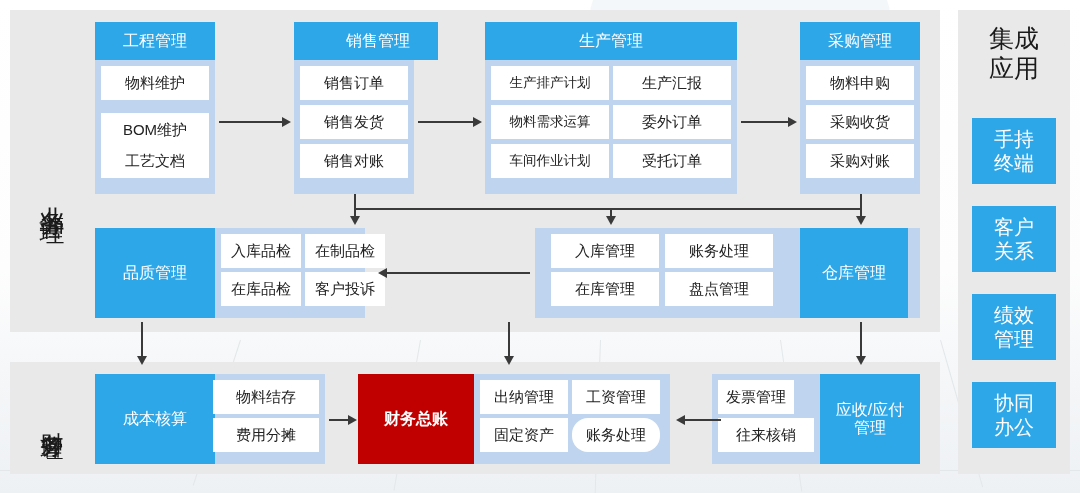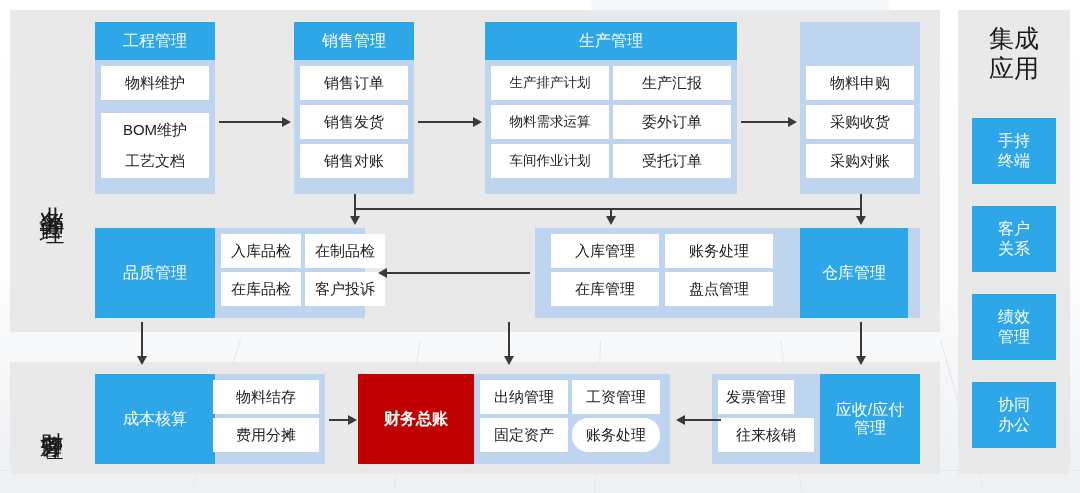--- a/index.html
+++ b/index.html
@@ -64,21 +64,21 @@
     text-align:center;
     font-size:25px;color:#1a1a1a;
     line-height:1.18;
     font-weight:400;
   }
   .app-tile{
     position:absolute;
     background:#2ea7e8;color:#ffffff;
     display:flex;align-items:center;justify-content:center;
     text-align:center;
-    font-size:16px;line-height:1.22;
+    font-size:20px;line-height:1.22;
   }
 
   
   .ln{position:absolute;background:#3a3a3a;}
   .ln.h{height:2px;}
   .ln.v{width:2px;}
   .ahead{position:absolute;width:0;height:0;}
   .ahead.right{border-top:5px solid transparent;border-bottom:5px solid transparent;border-left:9px solid #3a3a3a;}
   .ahead.left{border-top:5px solid transparent;border-bottom:5px solid transparent;border-right:9px solid #3a3a3a;}
   .ahead.down{border-left:5px solid transparent;border-right:5px solid transparent;border-top:9px solid #3a3a3a;}
@@ -101,35 +101,36 @@
 
   <div class="side-label" style="left:28px;top:96px;width:48px;height:200px;">业务管理</div>
 
   <div class="mod" style="left:95px;top:22px;width:120px;height:172px;"></div>
   <div class="mod-head" style="left:95px;top:22px;width:120px;height:38px;">工程管理</div>
   <div class="cell" style="left:101px;top:66px;width:108px;height:34px;">物料维护</div>
   <div class="cell" style="left:101px;top:105px;width:108px;height:34px;margin-top:8px;">BOM维护</div>
   <div class="cell" style="left:101px;top:144px;width:108px;height:34px;">工艺文档</div>
 
   <div class="mod" style="left:294px;top:22px;width:120px;height:172px;"></div>
-  <div class="mod-head" style="left:294px;top:22px;width:120px;height:38px;">销售管理</div>
+  <div class="mod-head" style="left:294px;top:22px;width:120px;height:38px;padding-left:24px;">销售管理</div>
   <div class="cell" style="left:300px;top:66px;width:108px;height:34px;">销售订单</div>
   <div class="cell" style="left:300px;top:105px;width:108px;height:34px;">销售发货</div>
   <div class="cell" style="left:300px;top:144px;width:108px;height:34px;">销售对账</div>
 
   <div class="mod" style="left:485px;top:22px;width:252px;height:172px;"></div>
   <div class="mod-head" style="left:485px;top:22px;width:252px;height:38px;">生产管理</div>
   <div class="cell small" style="left:491px;top:66px;width:118px;height:34px;">生产排产计划</div>
   <div class="cell" style="left:613px;top:66px;width:118px;height:34px;">生产汇报</div>
   <div class="cell small" style="left:491px;top:105px;width:118px;height:34px;">物料需求运算</div>
   <div class="cell" style="left:613px;top:105px;width:118px;height:34px;">委外订单</div>
   <div class="cell" style="left:613px;top:144px;width:118px;height:34px;">受托订单</div>
   <div class="cell small" style="left:491px;top:144px;width:118px;height:34px;">车间作业计划</div>
 
   <div class="mod" style="left:800px;top:22px;width:120px;height:172px;"></div>
+  <div class="mod-head" style="left:800px;top:22px;width:120px;height:38px;">采购管理</div>
   <div class="cell" style="left:806px;top:66px;width:108px;height:34px;">物料申购</div>
   <div class="cell" style="left:806px;top:105px;width:108px;height:34px;">采购收货</div>
   <div class="cell" style="left:806px;top:144px;width:108px;height:34px;">采购对账</div>
 
   <div class="mod" style="left:95px;top:228px;width:270px;height:90px;"></div>
   <div class="mod-head" style="left:95px;top:228px;width:120px;height:90px;">品质管理</div>
   <div class="cell" style="left:221px;top:234px;width:80px;height:34px;">入库品检</div>
   <div class="cell" style="left:305px;top:234px;width:80px;height:34px;text-align:center;">在制品检</div>
   <div class="cell" style="left:221px;top:272px;width:80px;height:34px;">在库品检</div>
   <div class="cell" style="left:305px;top:272px;width:80px;height:34px;">客户投诉</div>

